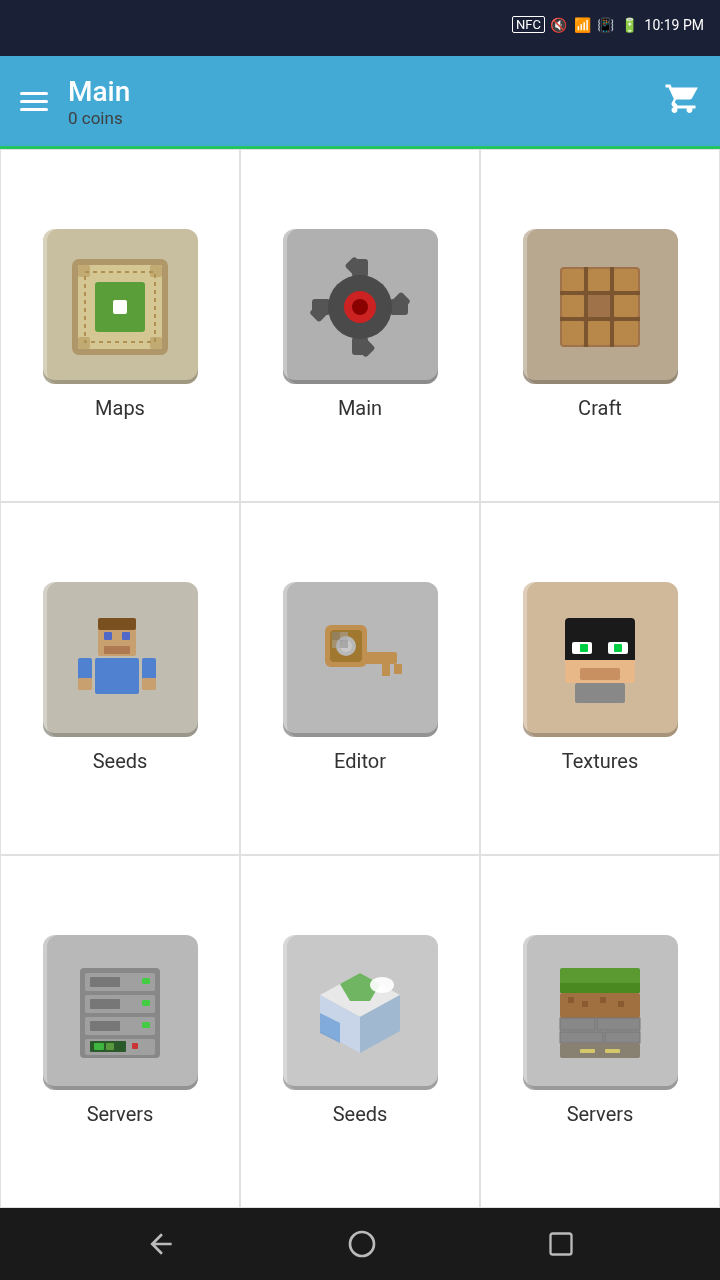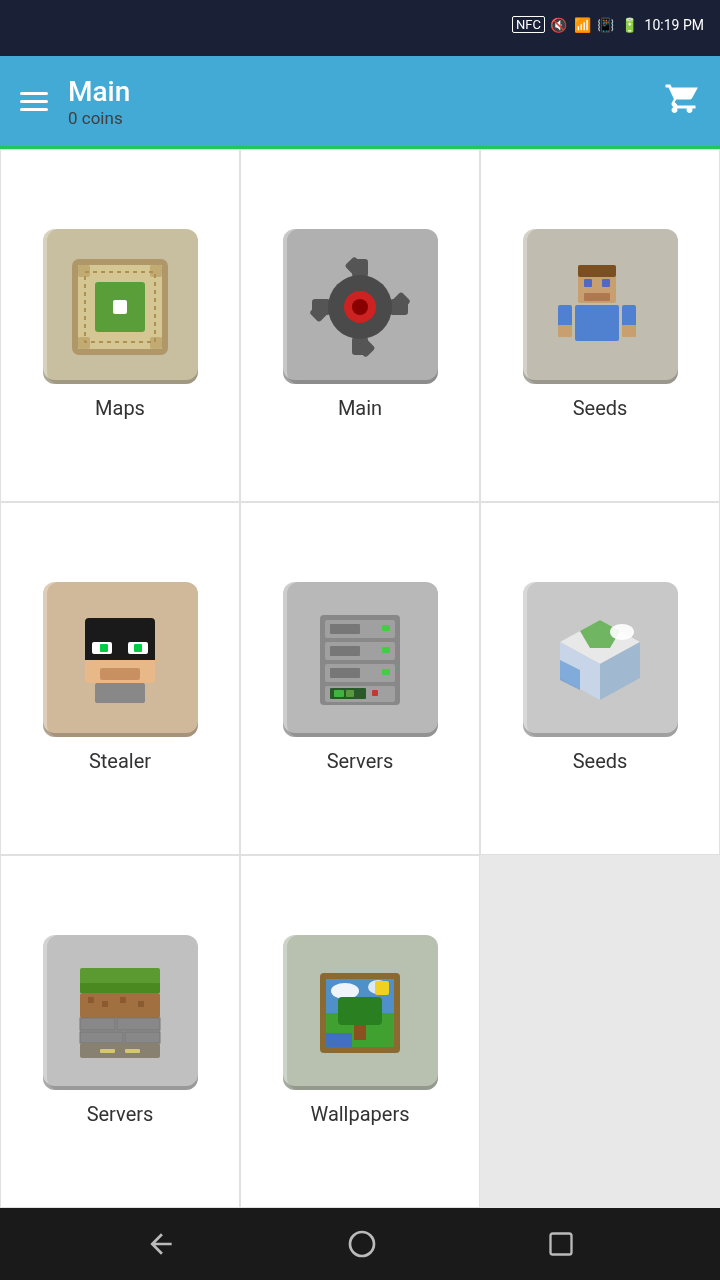--- a/index.html
+++ b/index.html
@@ -209,20 +209,43 @@
 
           <circle r="16" fill="#cc2222"></circle>
           <circle r="8" fill="#880000"></circle>
         </g>
       </svg>
     </div>
     <span class="icon-label">Main</span>
   </div>
 
 
+  <div class="grid-cell">
+    <div class="icon-box craft-bg">
+      <svg class="icon-svg" viewBox="0 0 100 100" xmlns="http://www.w3.org/2000/svg">
+
+        <rect x="10" y="10" width="80" height="80" fill="#a0724a" rx="4"></rect>
+
+        <line x1="10" y1="36" x2="90" y2="36" stroke="#7a5530" stroke-width="4"></line>
+        <line x1="10" y1="62" x2="90" y2="62" stroke="#7a5530" stroke-width="4"></line>
+        <line x1="36" y1="10" x2="36" y2="90" stroke="#7a5530" stroke-width="4"></line>
+        <line x1="62" y1="10" x2="62" y2="90" stroke="#7a5530" stroke-width="4"></line>
+
+        <rect x="12" y="12" width="22" height="22" fill="#b8884a" rx="2"></rect>
+        <rect x="38" y="12" width="22" height="22" fill="#b8884a" rx="2"></rect>
+        <rect x="64" y="12" width="24" height="22" fill="#b8884a" rx="2"></rect>
+        <rect x="12" y="38" width="22" height="22" fill="#b8884a" rx="2"></rect>
+        <rect x="64" y="38" width="24" height="22" fill="#b8884a" rx="2"></rect>
+        <rect x="12" y="64" width="22" height="24" fill="#b8884a" rx="2"></rect>
+        <rect x="38" y="64" width="22" height="24" fill="#b8884a" rx="2"></rect>
+        <rect x="64" y="64" width="24" height="24" fill="#b8884a" rx="2"></rect>
+      </svg>
+    </div>
+    <span class="icon-label">Craft</span>
+  </div>
 
   <div class="grid-cell">
     <div class="icon-box skins-bg">
       <svg class="icon-svg" viewBox="0 0 100 100" xmlns="http://www.w3.org/2000/svg">
 
         <rect x="28" y="8" width="38" height="38" fill="#c8a070" rx="2"></rect>
 
         <rect x="28" y="8" width="38" height="12" fill="#7a5020" rx="2"></rect>
 
         <rect x="34" y="22" width="8" height="8" fill="#5068c8" rx="1"></rect>
@@ -235,20 +258,43 @@
         <rect x="8" y="48" width="14" height="30" fill="#5080d0" rx="2"></rect>
         <rect x="72" y="48" width="14" height="30" fill="#5080d0" rx="2"></rect>
 
         <rect x="8" y="68" width="14" height="12" fill="#c8a070" rx="1"></rect>
         <rect x="72" y="68" width="14" height="12" fill="#c8a070" rx="1"></rect>
       </svg>
     </div>
     <span class="icon-label">Seeds</span>
   </div>
 
+  <div class="grid-cell">
+    <div class="icon-box editor-bg">
+      <svg class="icon-svg" viewBox="0 0 100 100" xmlns="http://www.w3.org/2000/svg">
+
+        <rect x="15" y="15" width="42" height="42" fill="#c09050" rx="6"></rect>
+        <rect x="20" y="20" width="32" height="32" fill="#a07830" rx="4"></rect>
+
+        <circle cx="36" cy="36" r="10" fill="#b8b8b8"></circle>
+        <circle cx="36" cy="36" r="6" fill="#c8c8c8"></circle>
+
+        <rect x="52" y="42" width="35" height="12" fill="#c09050" rx="2"></rect>
+
+        <rect x="72" y="54" width="8" height="12" fill="#c09050" rx="1"></rect>
+        <rect x="84" y="54" width="8" height="10" fill="#c09050" rx="1"></rect>
+
+        <rect x="22" y="22" width="8" height="8" fill="#888" opacity="0.5"></rect>
+        <rect x="30" y="22" width="8" height="8" fill="#aaa" opacity="0.5"></rect>
+        <rect x="22" y="30" width="8" height="8" fill="#aaa" opacity="0.5"></rect>
+        <rect x="30" y="30" width="8" height="8" fill="#888" opacity="0.5"></rect>
+      </svg>
+    </div>
+    <span class="icon-label">Editor</span>
+  </div>
 
   <div class="grid-cell">
     <div class="icon-box stealer-bg">
       <svg class="icon-svg" viewBox="0 0 100 100" xmlns="http://www.w3.org/2000/svg">
 
         <rect x="15" y="8" width="70" height="65" fill="#e8b888" rx="4"></rect>
 
         <rect x="15" y="8" width="70" height="28" fill="#1a1a1a" rx="4"></rect>
 
         <rect x="15" y="28" width="70" height="22" fill="#1a1a1a"></rect>
@@ -257,21 +303,21 @@
         <rect x="58" y="32" width="20" height="12" fill="white" rx="2"></rect>
 
         <rect x="30" y="34" width="8" height="8" fill="#00cc44" rx="1"></rect>
         <rect x="64" y="34" width="8" height="8" fill="#00cc44" rx="1"></rect>
 
         <rect x="30" y="58" width="40" height="12" fill="#c89060" rx="2"></rect>
 
         <rect x="25" y="73" width="50" height="20" fill="#888" rx="2"></rect>
       </svg>
     </div>
-    <span class="icon-label">Stealer</span>
+    <span class="icon-label">Textures</span>
   </div>
 
 
   <div class="grid-cell">
     <div class="icon-box servers-bg">
       <svg class="icon-svg" viewBox="0 0 100 100" xmlns="http://www.w3.org/2000/svg">
 
         <rect x="10" y="5" width="80" height="90" fill="#888" rx="4"></rect>
 
         <rect x="15" y="10" width="70" height="18" fill="#a0a0a0" rx="2"></rect>
@@ -340,45 +386,20 @@
         <rect x="55" y="69" width="35" height="11" fill="#888" stroke="#777" stroke-width="1"></rect>
 
         <rect x="10" y="80" width="80" height="15" fill="#888070" rx="2"></rect>
         <rect x="30" y="86" width="15" height="4" fill="#d4c86a" rx="1"></rect>
         <rect x="55" y="86" width="15" height="4" fill="#d4c86a" rx="1"></rect>
       </svg>
     </div>
     <span class="icon-label">Servers</span>
   </div>
 
-  <div class="grid-cell">
-    <div class="icon-box wallpapers-bg">
-      <svg class="icon-svg" viewBox="0 0 100 100" xmlns="http://www.w3.org/2000/svg">
-
-        <rect x="10" y="10" width="80" height="80" fill="#8a6a30" rx="4"></rect>
-        <rect x="16" y="16" width="68" height="68" fill="#5090c8" rx="2"></rect>
-
-        <rect x="16" y="16" width="68" height="34" fill="#5090c8"></rect>
-
-        <ellipse cx="35" cy="28" rx="14" ry="8" fill="white" opacity="0.9"></ellipse>
-        <ellipse cx="68" cy="24" rx="10" ry="7" fill="white" opacity="0.8"></ellipse>
-
-        <rect x="65" y="18" width="14" height="14" fill="#f0d020" rx="2"></rect>
-
-        <rect x="16" y="50" width="68" height="34" fill="#40a030"></rect>
-
-        <rect x="44" y="55" width="12" height="22" fill="#8a5020"></rect>
-
-        <rect x="28" y="34" width="44" height="28" fill="#2a8020" rx="4"></rect>
-
-        <rect x="16" y="70" width="26" height="14" fill="#4070c0" rx="1"></rect>
-      </svg>
-    </div>
-    <span class="icon-label">Wallpapers</span>
-  </div>
 
 </div>
 
 <div class="nav-bar">
   <div class="nav-btn">
     <svg width="32" height="32" viewBox="0 0 24 24" fill="#bbb">
       <path d="M20 11H7.83l5.59-5.59L12 4l-8 8 8 8 1.41-1.41L7.83 13H20v-2z"></path>
     </svg>
   </div>
   <div class="nav-btn">

